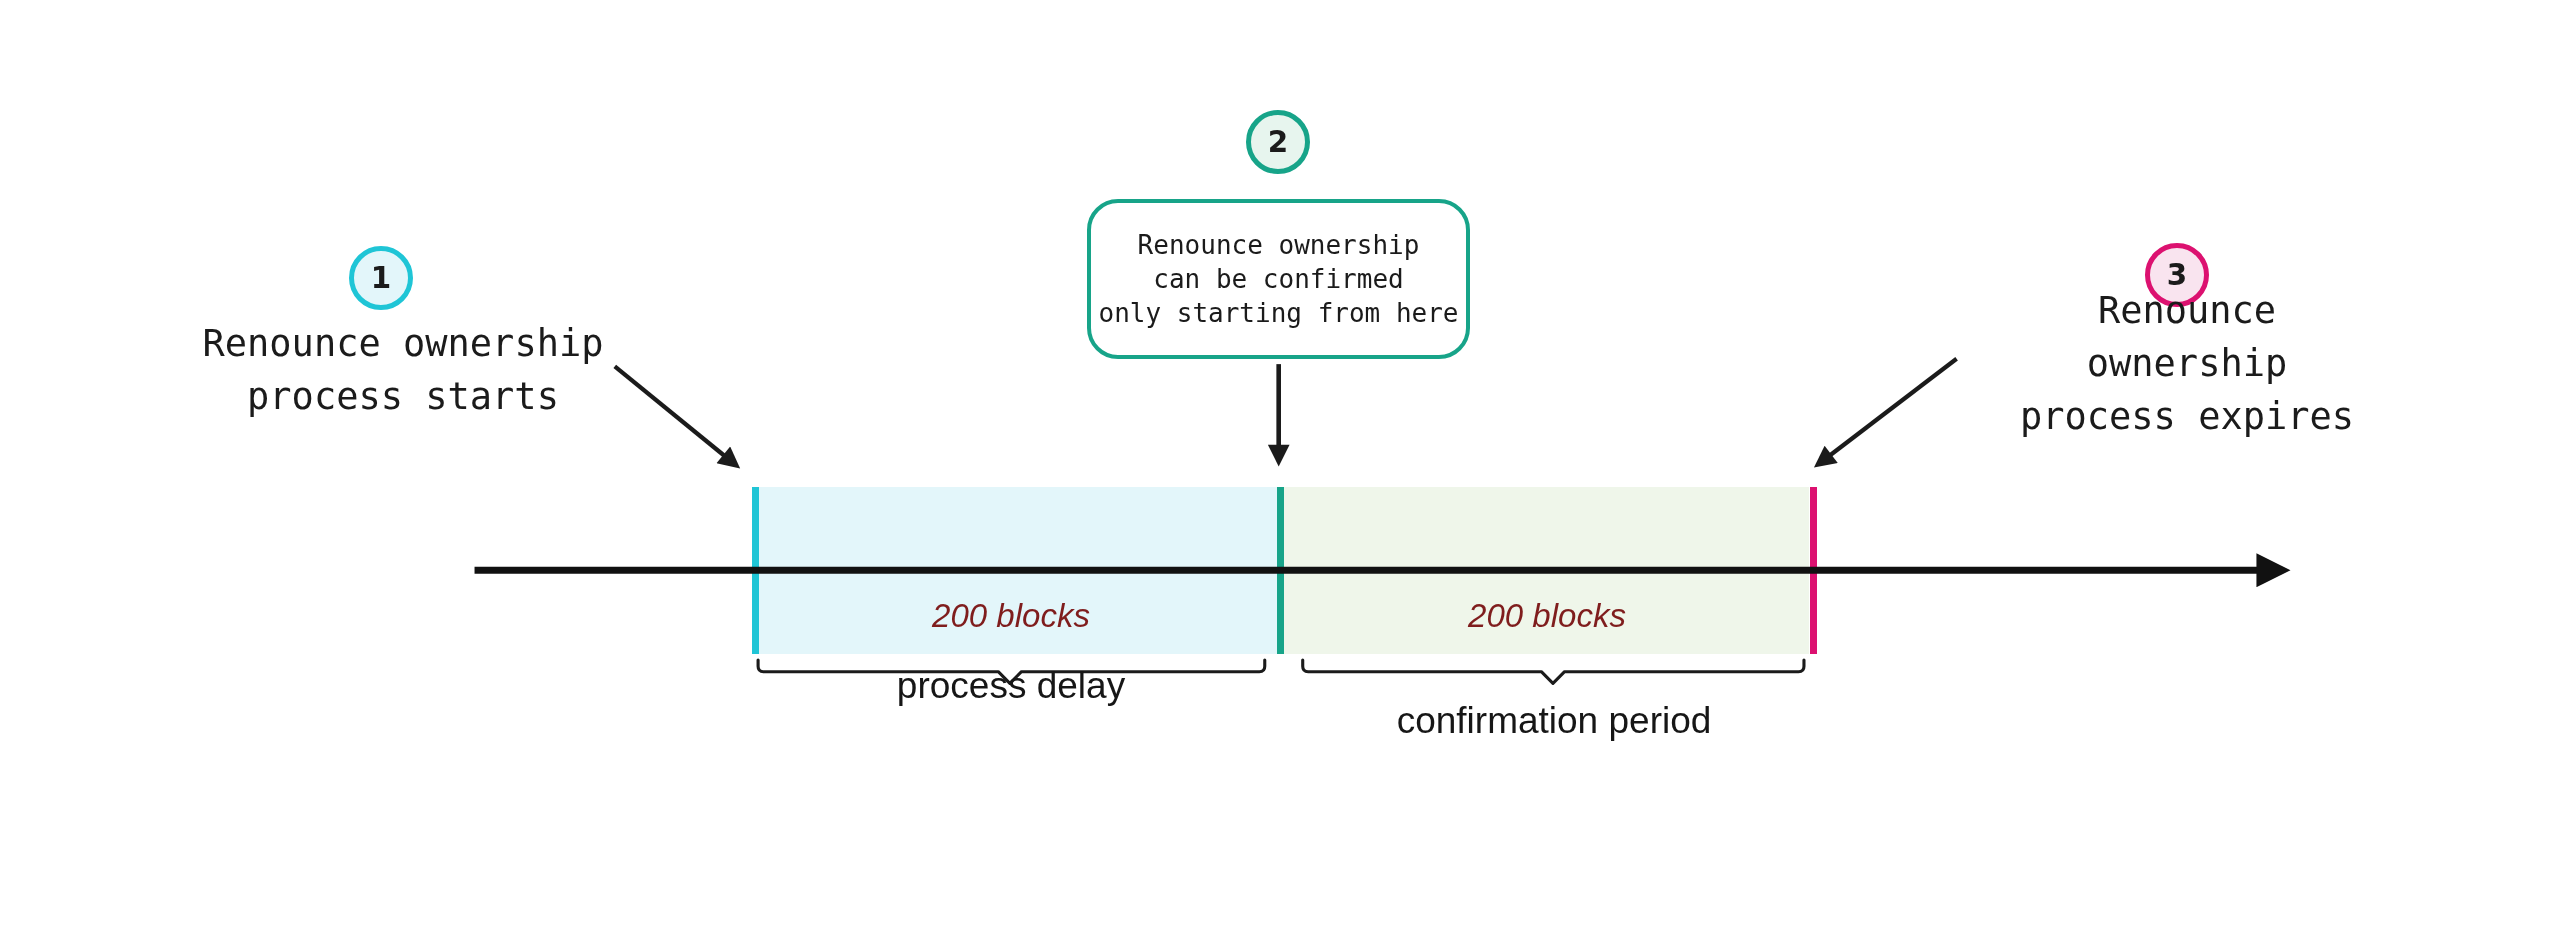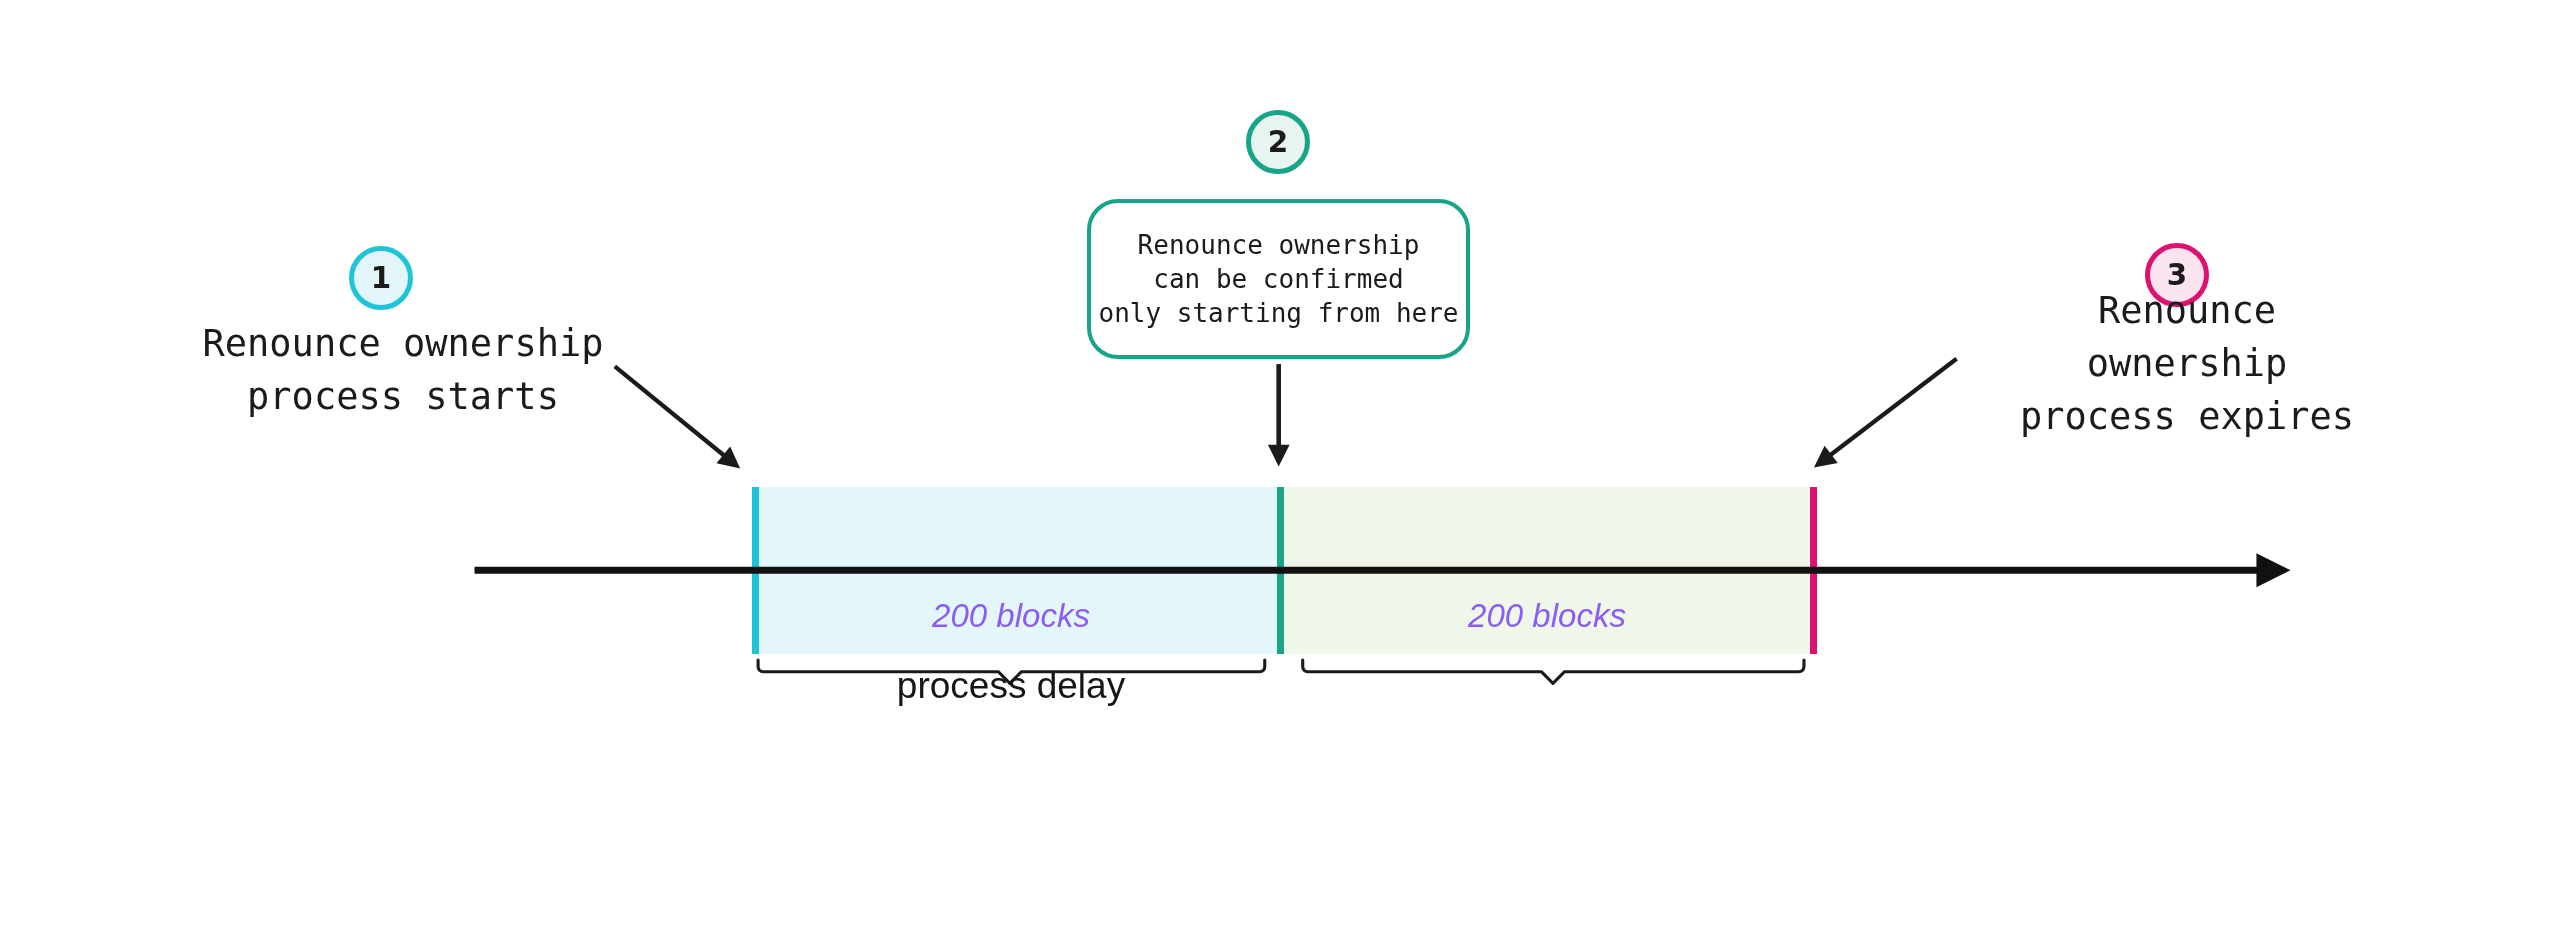--- a/index.html
+++ b/index.html
@@ -45,21 +45,21 @@
   .callout{
     position:absolute;left:1087px;top:199px;width:383px;height:160px;
     box-sizing:border-box;border:4.6px solid #17a489;border-radius:31px;
     background:#ffffff;
     display:flex;align-items:center;justify-content:center;text-align:center;
     font-size:26px;line-height:34px;white-space:pre-line;
     font-family:"DejaVu Sans Mono", monospace;color:#1b1b1b;
   }
   
   .duration{
-    font-style:italic;font-size:33px;color:#8b5cf6;
+    font-style:italic;font-size:33px;color:#7f1d1d;
     font-family:"Liberation Sans", sans-serif;white-space:nowrap;
   }
   .dur-1{left:1011px;top:616px;}
   .dur-2{left:1547px;top:616px;}
   
   .period{
     font-size:37px;color:#161616;
     font-family:"Liberation Sans", sans-serif;white-space:nowrap;
   }
   .per-1{left:1011px;top:686px;}
@@ -119,15 +119,16 @@
 only starting from here</span>
   </div>
 
   <div class="ctr step-label label-3">Renounce ownership
 process expires</div>
 
   <div class="ctr duration dur-1">200 blocks</div>
   <div class="ctr duration dur-2">200 blocks</div>
 
   <div class="ctr period per-1">process delay</div>
+  <div class="ctr period per-2">confirmation period</div>
 
 </div>
 
 
 </body></html>

